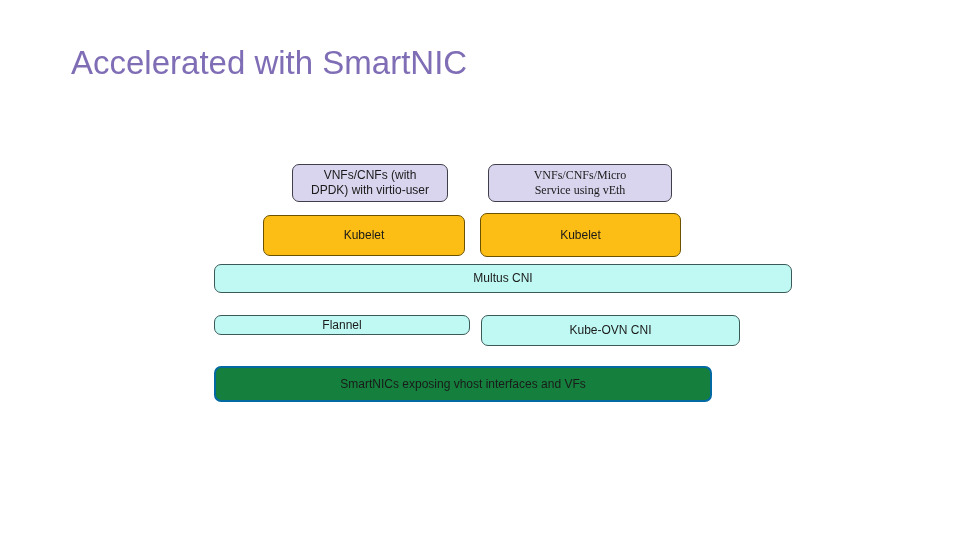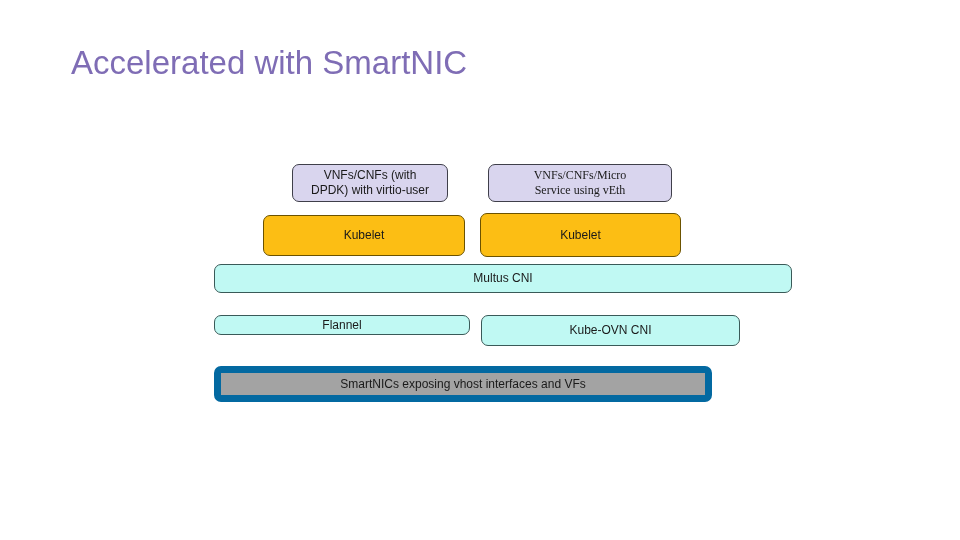--- a/index.html
+++ b/index.html
@@ -63,22 +63,22 @@
     background: #fcbe14;
     border: 1px solid #6b5200;
   }
 
   .box-cyan {
     background: #c0f9f3;
     border: 1px solid #3a5a58;
   }
 
   .box-gray {
-    background: #a3a3a3;
-    border: 7px solid #0369a1;
+    background: #15803d;
+    border: 2px solid #0369a1;
   }
 
   
   #box-vnf-dpdk      { left: 292px; top: 164px; width: 156px; height: 38px; }
   #box-vnf-micro     { left: 488px; top: 164px; width: 184px; height: 38px; font-family: Liberation Serif, serif; }
   #box-kubelet       { left: 263px; top: 215px; width: 202px; height: 41px; }
   #box-virtlet       { left: 480px; top: 213px; width: 201px; height: 44px; }
   #box-multus        { left: 214px; top: 264px; width: 578px; height: 29px; }
   #box-flannel       { left: 214px; top: 315px; width: 256px; height: 20px; }
   #box-kubeovn       { left: 481px; top: 315px; width: 259px; height: 31px; }

